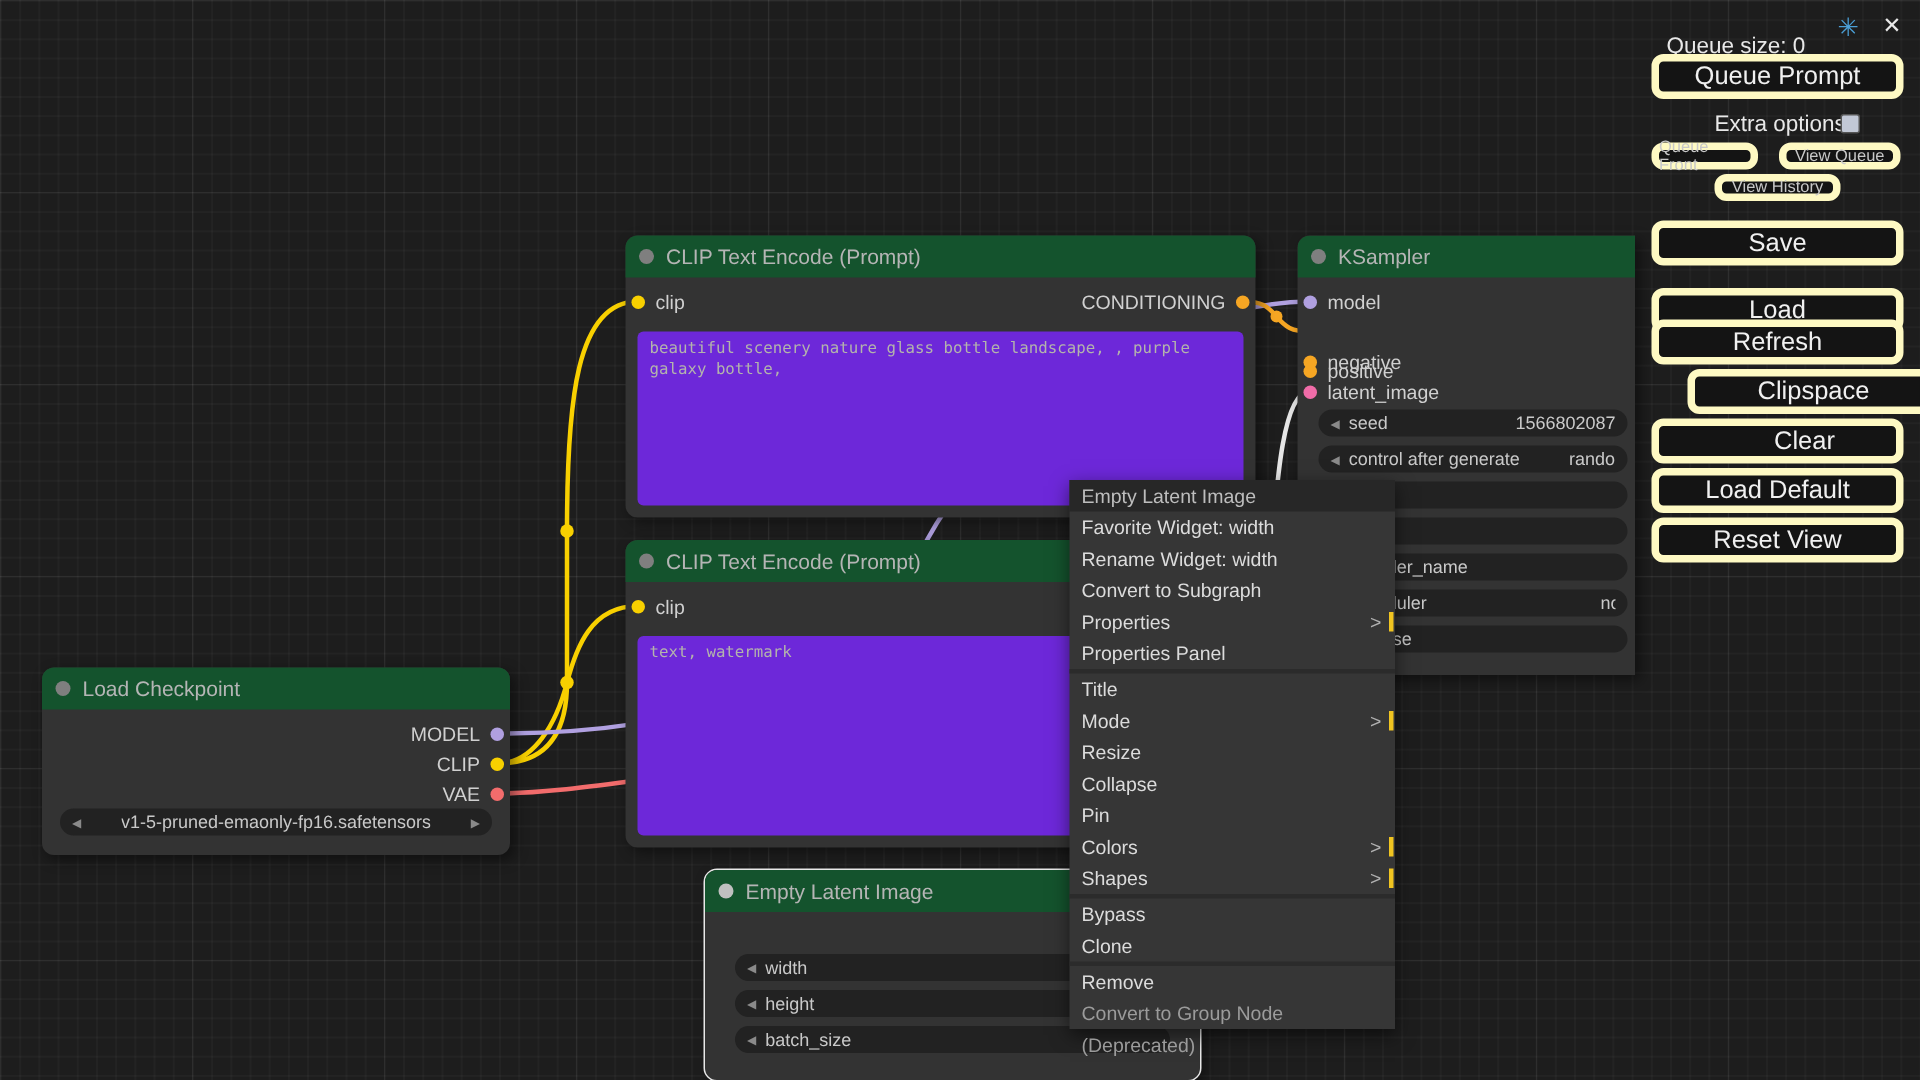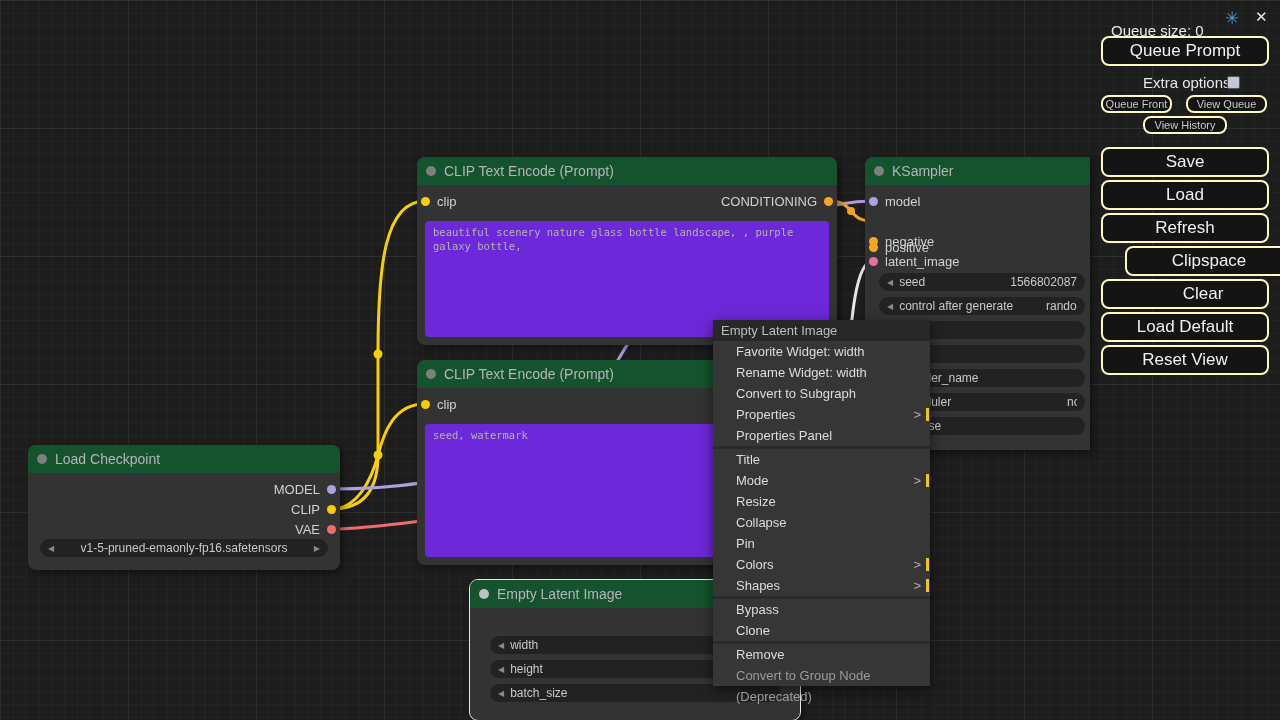--- a/index.html
+++ b/index.html
@@ -29,28 +29,28 @@
   .wval{margin-left:auto;}
   .wctr{margin:0 auto;overflow:hidden;}
   .wclip{display:inline-block;overflow:hidden;vertical-align:bottom;white-space:nowrap;}
   .textwidget{position:absolute;background:#6d28d9;border-radius:4px;color:#b4b4ac;
     font-family:"DejaVu Sans Mono",monospace;font-size:10.5px;line-height:1.3;padding:5px 8px;
     box-sizing:border-box;white-space:pre-wrap;overflow:hidden;}
   
   .cmenu{position:absolute;left:713px;top:320px;width:217px;background:#363636;
     box-shadow:0 4px 12px rgba(0,0,0,.55);font-size:13px;z-index:40;}
   .cmenu .hdr{height:21px;line-height:21px;background:#272727;color:#bdbdbd;padding-left:8px;}
-  .citem{position:relative;height:21px;line-height:21px;color:#dcdcdc;padding-left:8px;cursor:pointer;margin-left:15px;}
+  .citem{position:relative;height:21px;line-height:21px;color:#dcdcdc;padding-left:8px;cursor:pointer;}
   .citem.dim{color:#9b9b9b;}
   .csep{height:3px;background:#2b2b2b;}
   .sub{position:absolute;right:9px;top:0;color:#b0b0b0;}
   .submark{position:absolute;right:1px;top:4px;width:3px;height:13px;background:#F0C420;}
   
   .menuPanel{position:absolute;left:1095px;top:0;width:180px;height:380px;color:#e8e8e8;z-index:50;}
-  .btn{position:absolute;background:#141414;border:2px solid #fef9c3;border-radius:8px;color:#f0f0f0;
+  .btn{position:absolute;background:#141414;border:5px solid #fef9c3;border-radius:8px;color:#f0f0f0;
     display:flex;align-items:center;justify-content:center;box-sizing:border-box;cursor:pointer;}
   .btn.big{left:6px;width:168px;height:30px;font-size:17px;}
   .btn.small{height:18px;font-size:11px;color:#c8c8c8;}
   .qsize{position:absolute;left:16px;top:10px;font-size:15px;color:#e8e8e8;white-space:nowrap;margin-top:12px;}
   .gear{position:absolute;left:130px;top:8px;font-size:17px;color:#4b9fd6;cursor:pointer;}
   .xclose{position:absolute;left:160px;top:8px;font-size:15px;color:#e8e8e8;cursor:pointer;}
   .extraLbl{position:absolute;left:48px;top:74px;font-size:15px;color:#e8e8e8;}
   .chk{position:absolute;left:132px;top:76px;width:13px;height:13px;background:#c2c8d6;border:1px solid #555;
     border-radius:2px;box-sizing:border-box;cursor:pointer;}
 </style>
@@ -91,21 +91,21 @@
     <span>CLIP Text Encode (Prompt)</span>
   </div>
   <div class="slot" style="left:4px;top:36px;">
     <span class="sdot" style="background:#F8D000;"></span>
     <span>clip</span>
   </div>
   <div class="slot out" style="right:4px;top:36px;">
     <span class="sdot" style="background:#F6A623;"></span>
     <span>CONDITIONING</span>
   </div>
-  <div class="textwidget" style="left:8px;top:64px;width:404px;height:133px;">seed, watermark</div>
+  <div class="textwidget" style="left:8px;top:64px;width:404px;height:133px;">text, watermark</div>
 </div>
 
 <div class="node" style="left:28px;top:445px;width:312px;height:125px;">
   <div class="ntitle">
     <span class="tdot"></span>
     <span>Load Checkpoint</span>
   </div>
   <div class="slot out" style="right:4px;top:36px;">
     <span class="sdot" style="background:#B0A0E0;"></span>
     <span>MODEL</span>
@@ -246,19 +246,19 @@
   <div class="btn big" style="top:36px;">Queue Prompt</div>
 
   <div class="extraLbl">Extra options</div>
   <div class="chk"></div>
 
   <div class="btn small" style="left:6px;top:95px;width:71px;">Queue Front</div>
   <div class="btn small" style="left:91px;top:95px;width:81px;">View Queue</div>
   <div class="btn small" style="left:48px;top:116px;width:84px;">View History</div>
 
   <div class="btn big" style="top:147px;">Save</div>
-  <div class="btn big" style="top:180px;">Load</div>
+  <div class="btn big" style="top:192px;">Load</div>
   <div class="btn big" style="top:213px;">Refresh</div>
   <div class="btn big" style="top:246px;margin-left:24px;">Clipspace</div>
   <div class="btn big" style="top:279px;padding-left:36px;">Clear</div>
   <div class="btn big" style="top:312px;">Load Default</div>
   <div class="btn big" style="top:345px;">Reset View</div>
 </div>
 
 </body></html>

